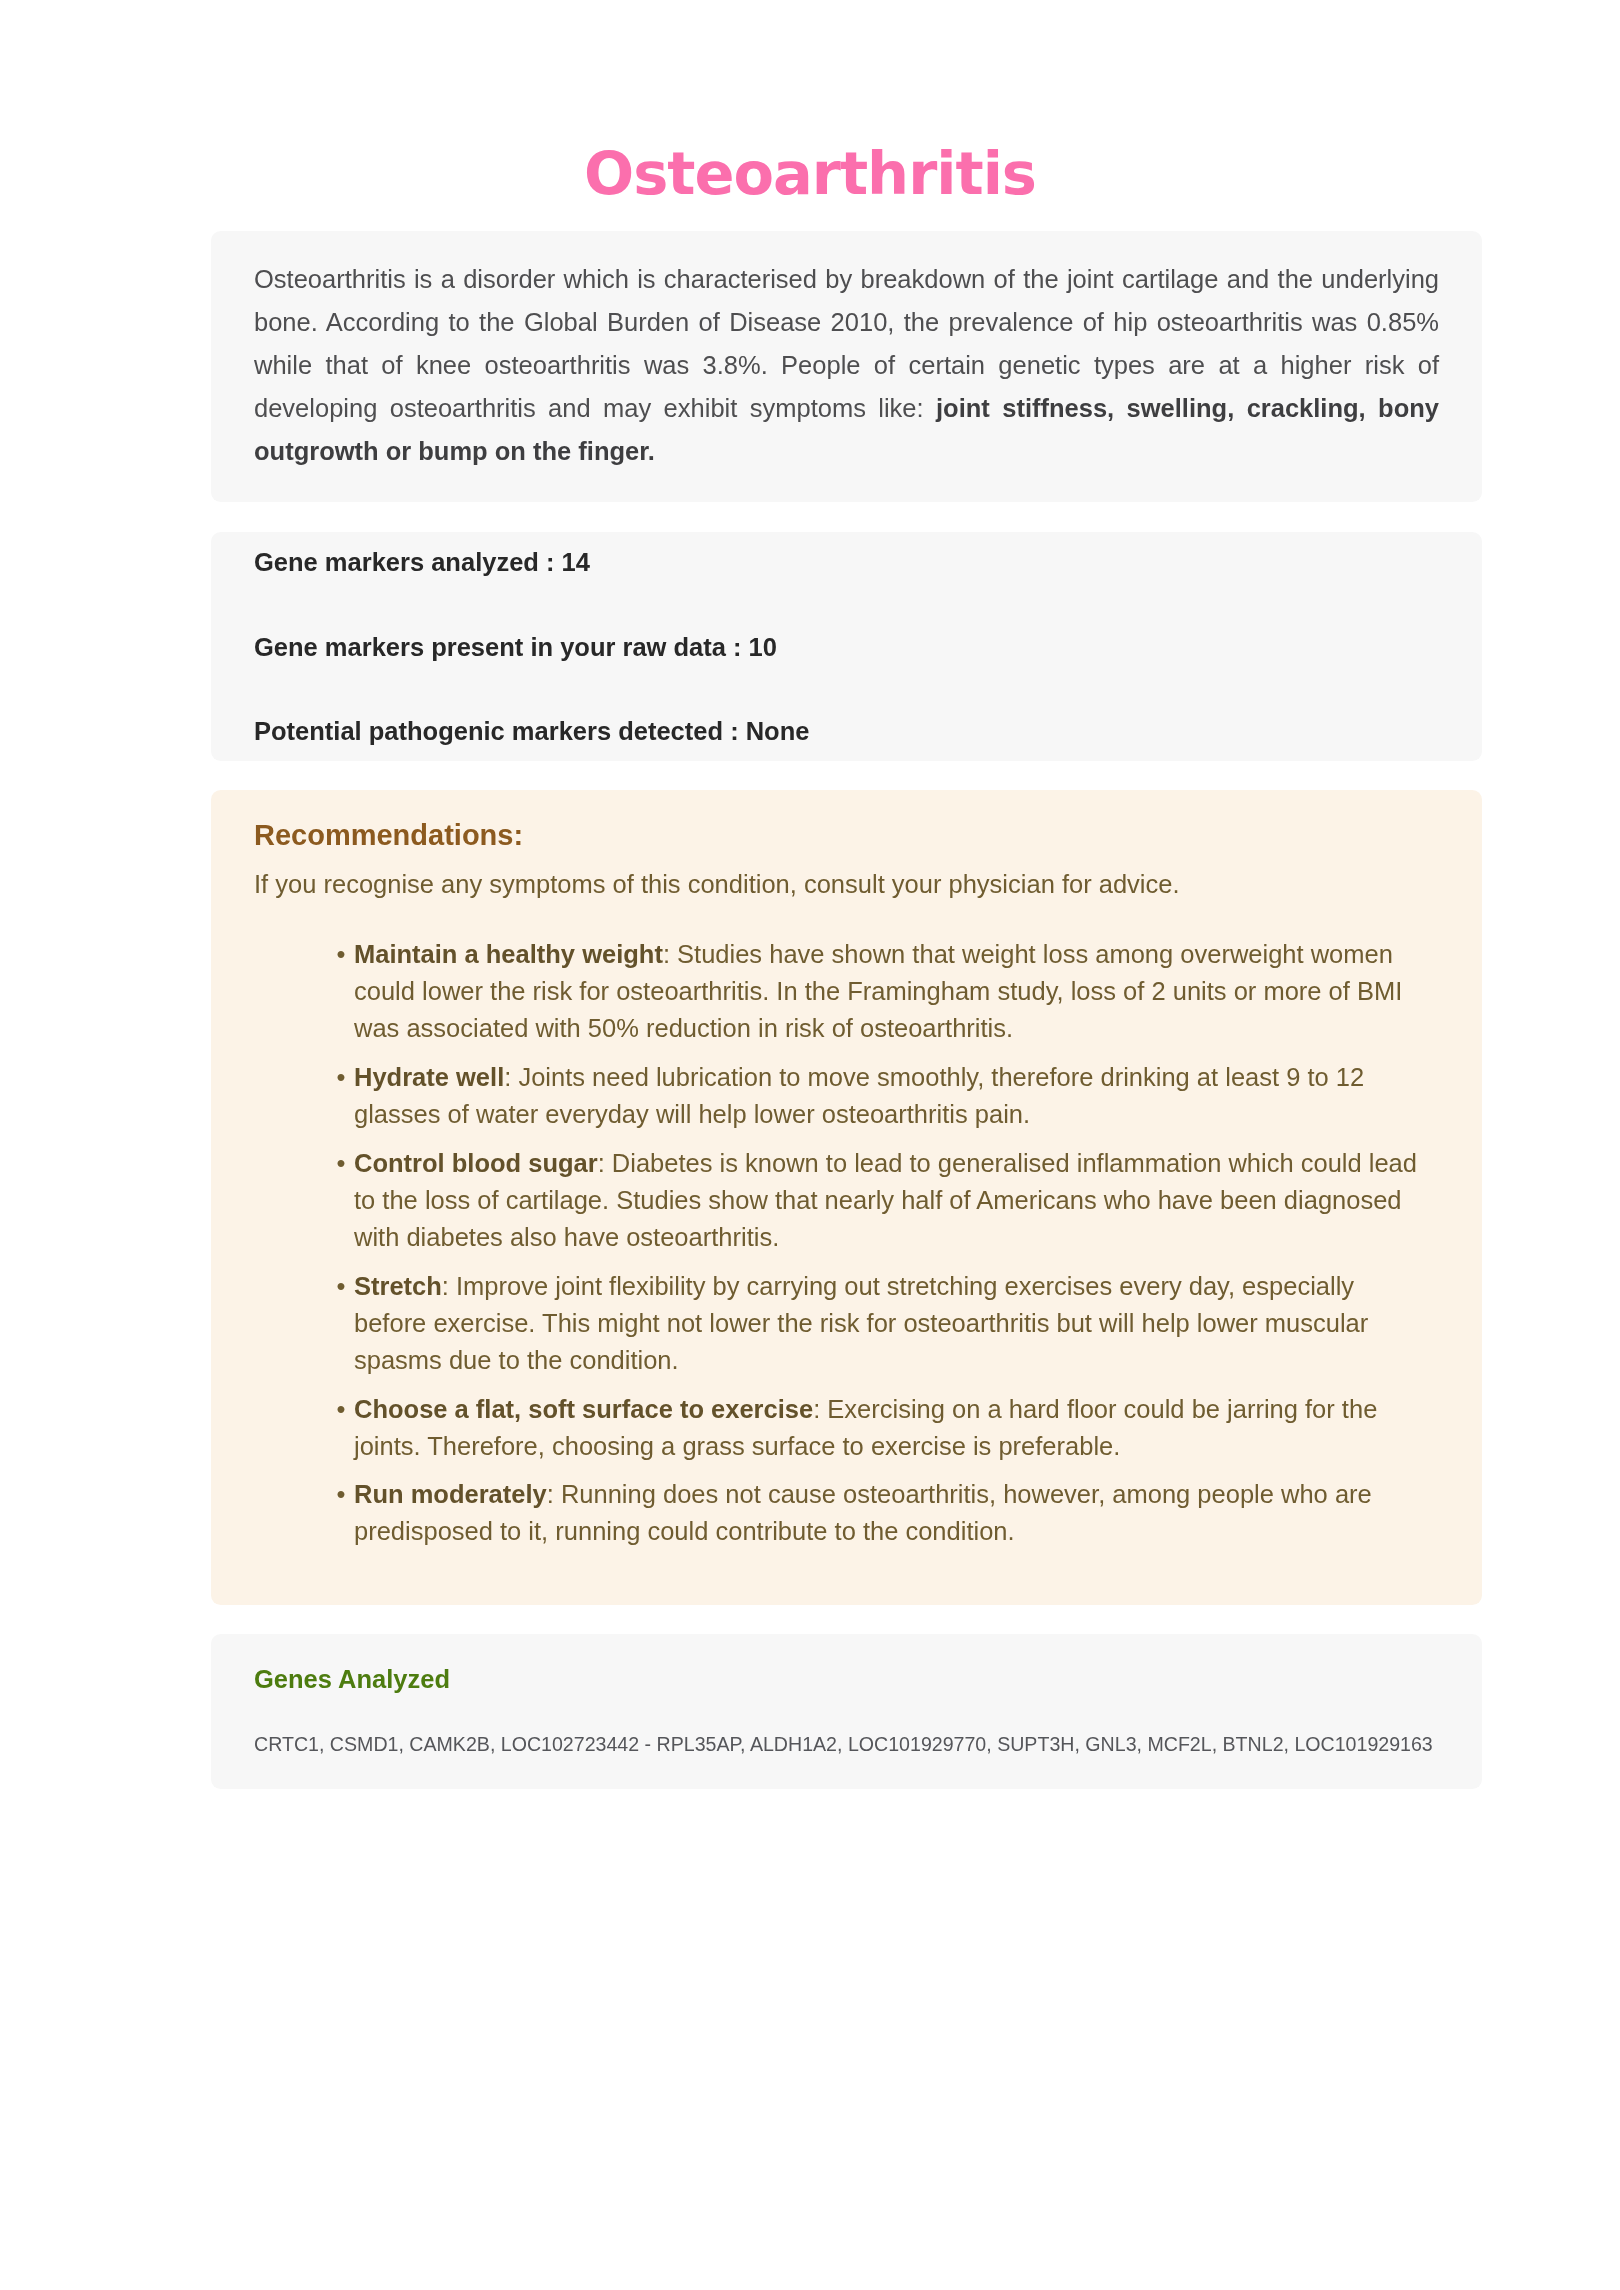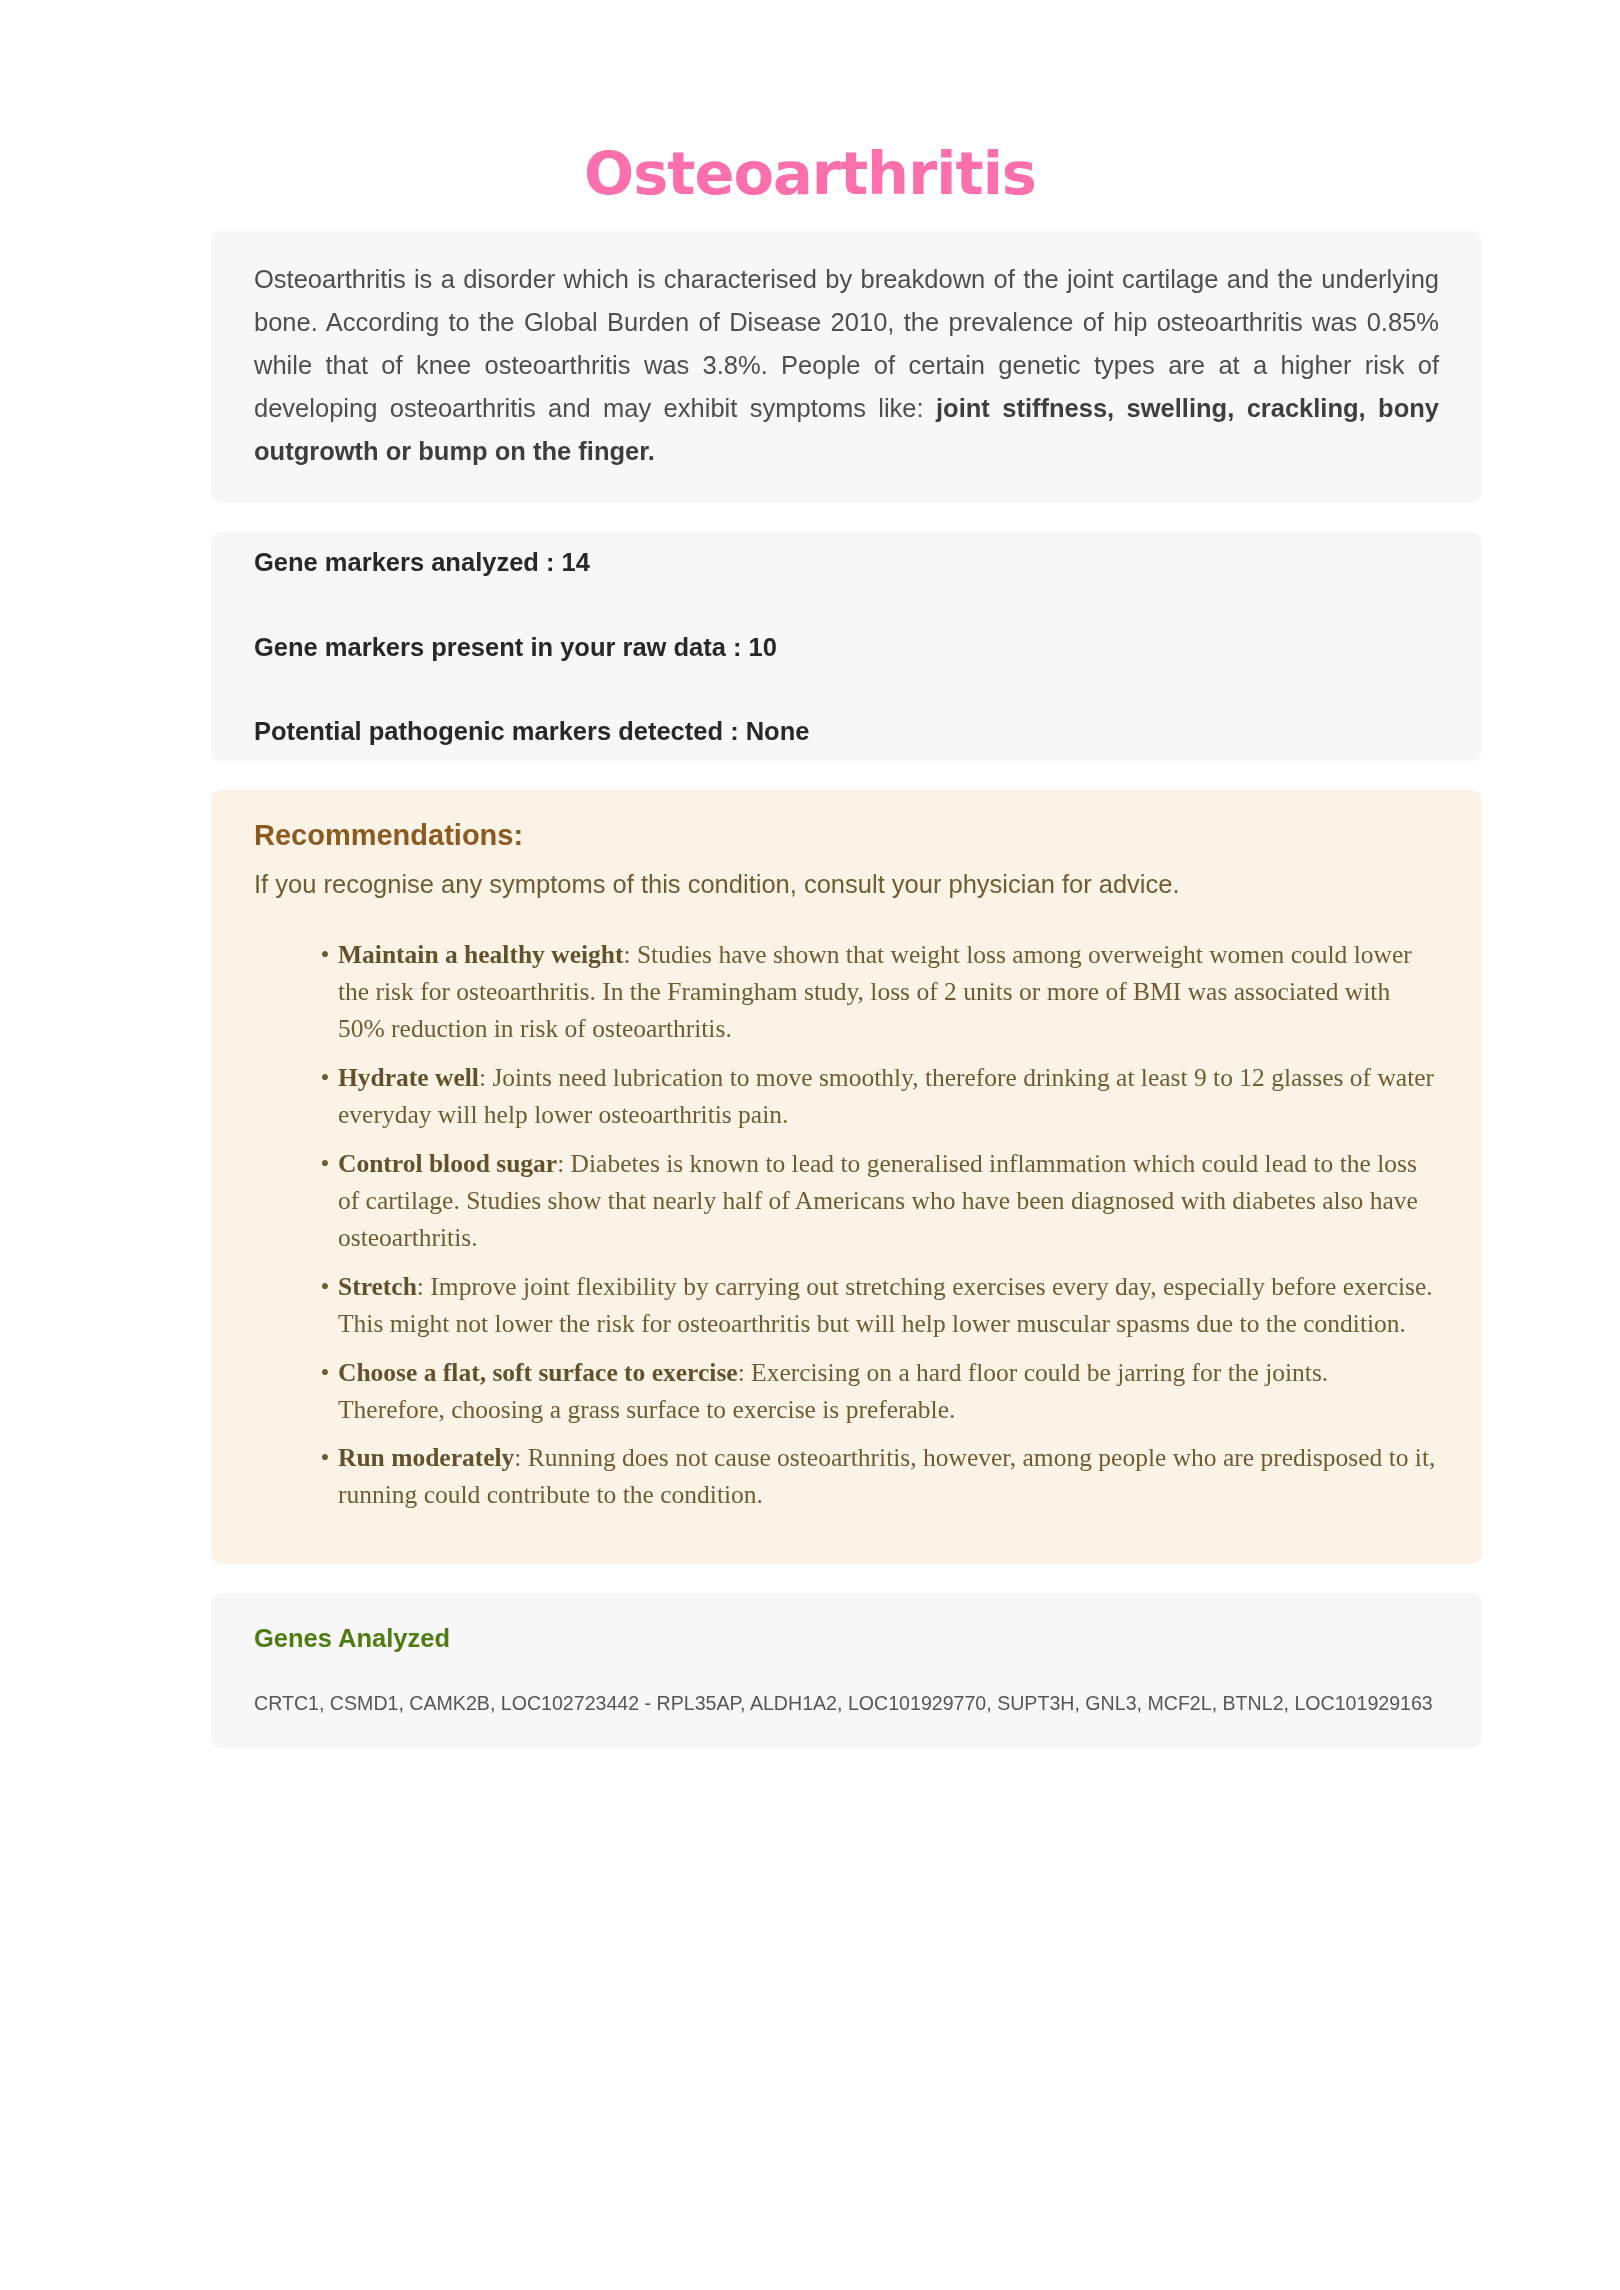--- a/index.html
+++ b/index.html
@@ -85,24 +85,23 @@
     font-weight:bold;
     color:#8C5A1F;
   }
   .rec .subtext{
     margin:0 0 35px 0;
     font-size:25.5px;
     line-height:33px;
     color:#6F5C30;
   }
   .rec ul{
-    margin:0;
+    margin:16px;
     padding:0 0 0 84px;
     list-style:none;
-    font-family:Liberation Serif, serif;
   }
   .rec li{
     position:relative;
     margin:0 0 11.8px 0;
     font-size:25.5px;
     line-height:37px;
     color:#6F5C30;
     text-align:left;
   }
   .rec li::before{

